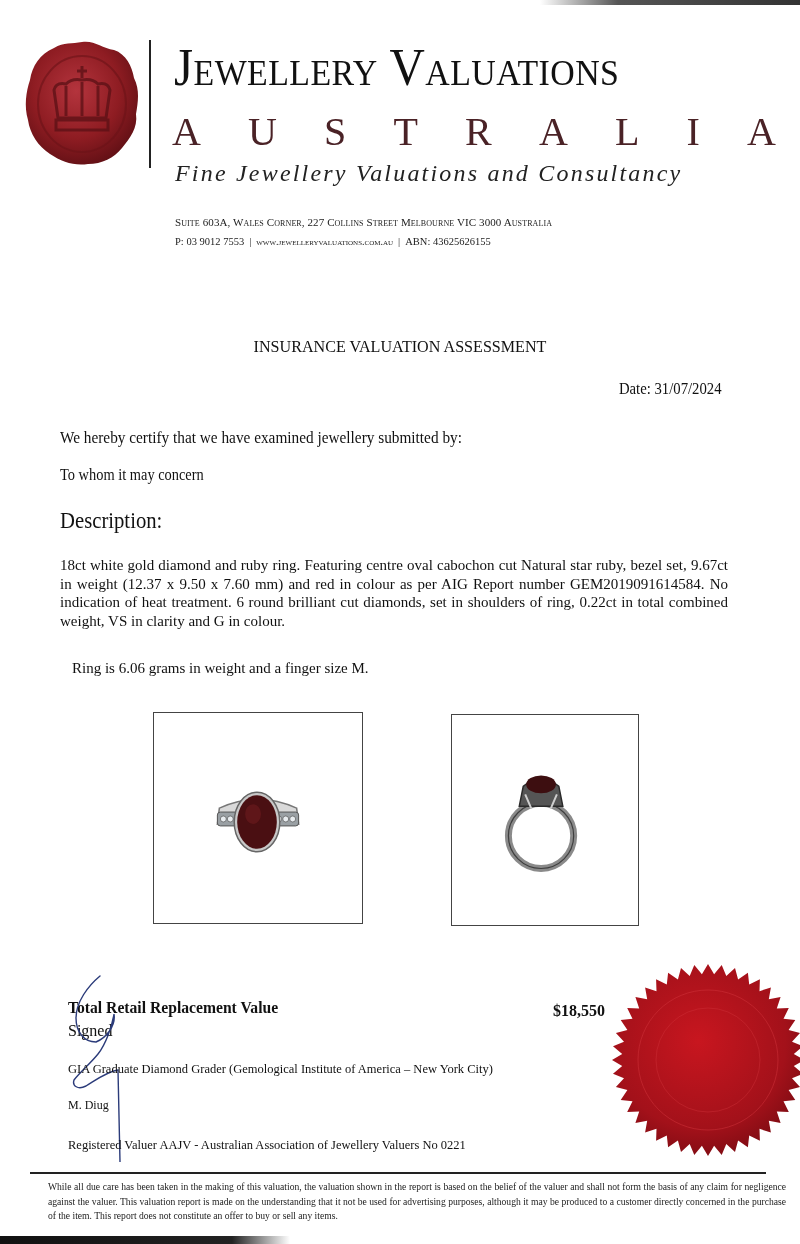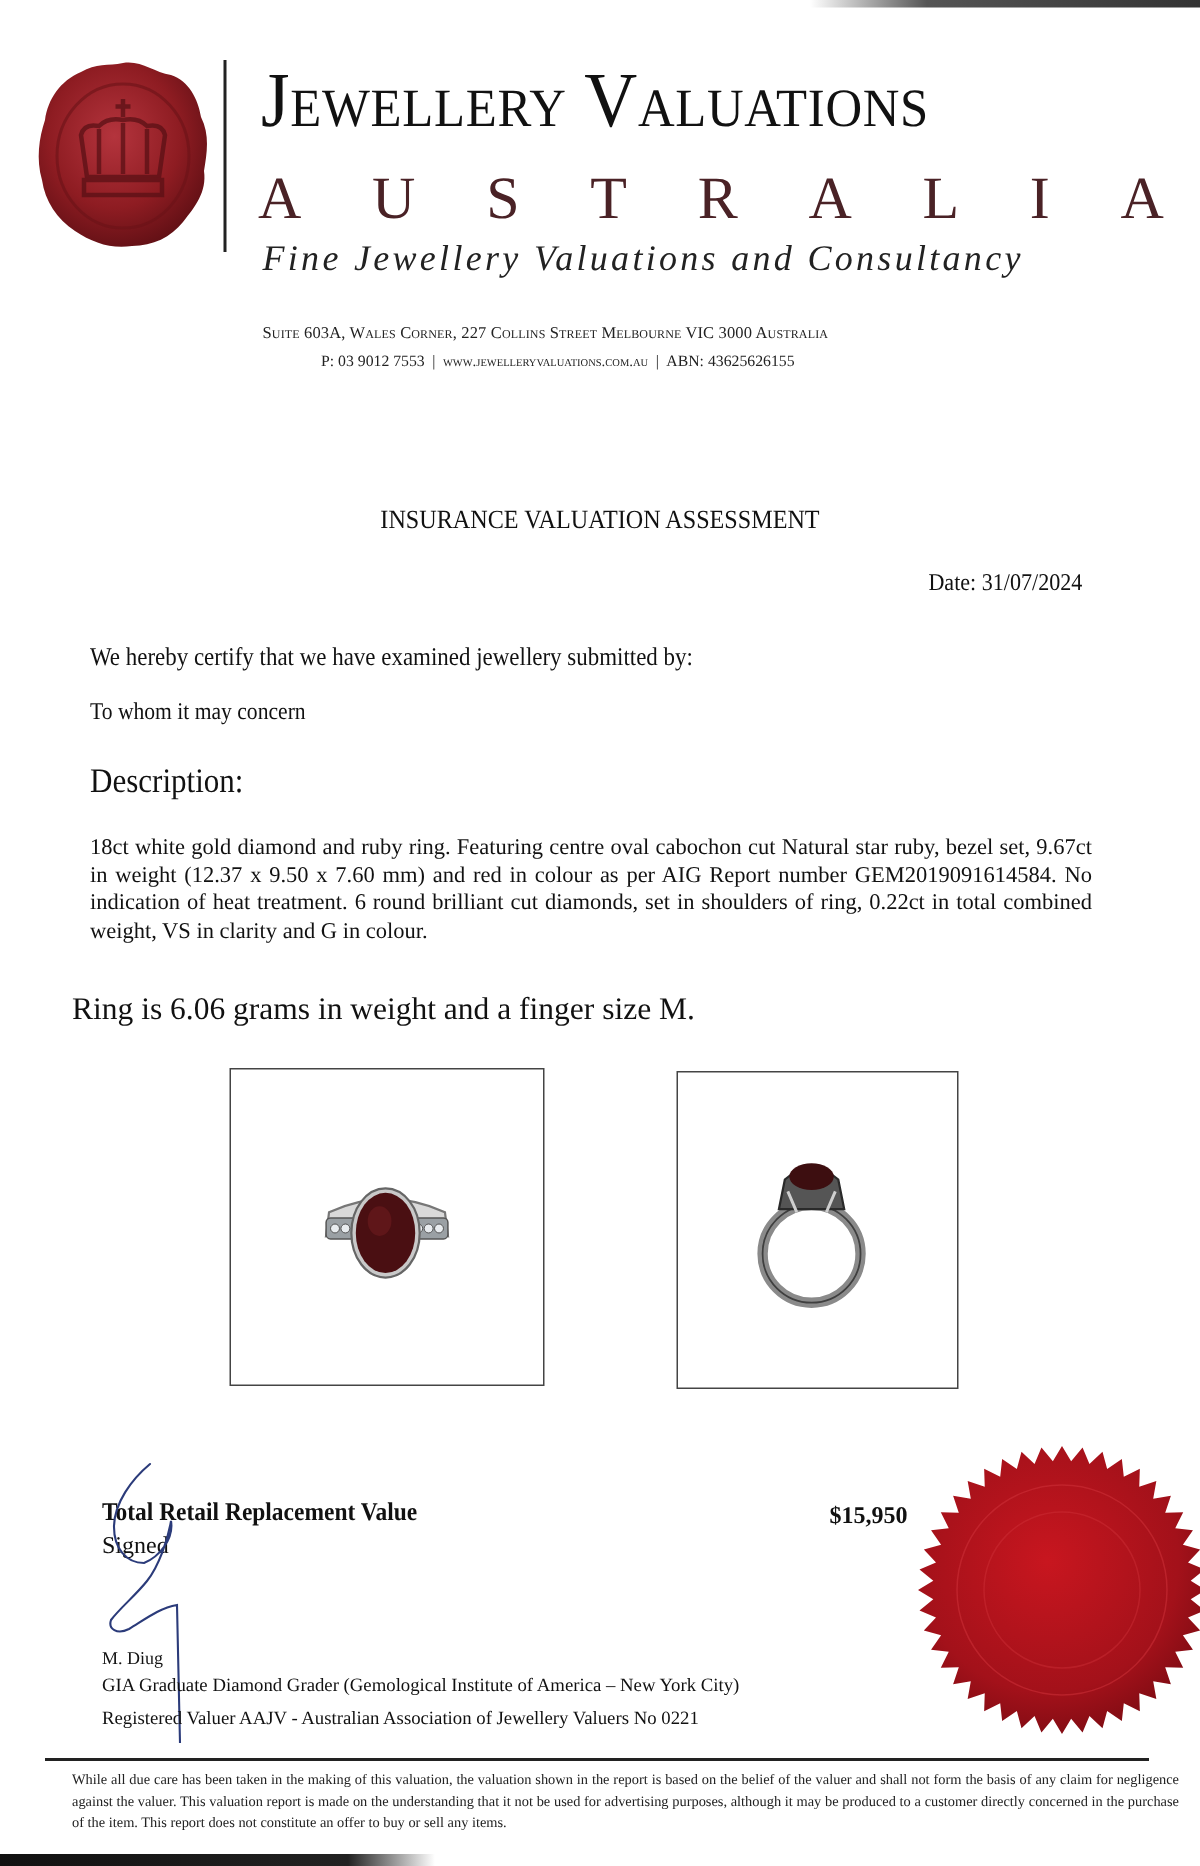--- a/index.html
+++ b/index.html
@@ -9,45 +9,45 @@
     .scan-edge-top { position: absolute; top: 0; left: 540px; width: 260px; height: 5px; background: linear-gradient(90deg, rgba(60,60,60,0), #555 30%, #333); }
     .scan-edge-bottom { position: absolute; bottom: 0; left: 0; width: 290px; height: 8px; background: linear-gradient(90deg, #111, #222 80%, rgba(30,30,30,0)); }
 
     
     .logo-seal { position: absolute; left: 22px; top: 38px; width: 120px; height: 130px; }
     .logo-divider { position: absolute; left: 149px; top: 40px; width: 2px; height: 128px; background: #222; }
     .brand-title { position: absolute; left: 174px; top: 42px; font-family: "Liberation Serif", serif; font-size: 52px; font-variant: small-caps; letter-spacing: 0.5px; color: #111; line-height: 1; white-space: nowrap; transform: scaleX(0.94); transform-origin: left top; }
     .brand-sub { position: absolute; left: 172px; top: 112px; width: 604px; display: flex; justify-content: space-between; font-family: "Liberation Serif", serif; font-size: 40px; color: #4a2226; line-height: 1; }
     .tagline { position: absolute; left: 175px; top: 160px; font-family: "Liberation Serif", serif; font-style: italic; font-size: 24px; letter-spacing: 2.2px; color: #222; white-space: nowrap; }
     .address { position: absolute; left: 175px; top: 216px; font-family: "Liberation Serif", serif; font-size: 11px; font-variant: small-caps; color: #222; white-space: nowrap; letter-spacing: 0.1px; }
-    .contact { position: absolute; left: 175px; top: 236px; font-family: "Liberation Serif", serif; font-size: 10.5px; color: #222; white-space: nowrap; margin-left: 39px; }
+    .contact { position: absolute; left: 175px; top: 236px; font-family: "Liberation Serif", serif; font-size: 10.5px; color: #222; white-space: nowrap; }
     .contact .sep { padding: 0 5px; }
     .contact .web { font-variant: small-caps; font-size: 10px; }
 
     
     .doc-title { position: absolute; left: 0; width: 800px; top: 336px; text-align: center; font-size: 17.5px; color: #111; transform: scaleX(0.92); }
     .doc-date { position: absolute; right: 78px; top: 380px; font-size: 16px; transform: scaleX(0.92); transform-origin: right top; }
     .certify { position: absolute; left: 60px; top: 428px; font-size: 17px; transform: scaleX(0.9); transform-origin: left top; white-space: nowrap; }
     .recipient { position: absolute; left: 60px; top: 466px; font-size: 16px; transform: scaleX(0.9); transform-origin: left top; white-space: nowrap; }
     .desc-heading { position: absolute; left: 60px; top: 508px; font-size: 23px; transform: scaleX(0.9); transform-origin: left top; }
     .desc-text { position: absolute; left: 60px; top: 556px; width: 668px; font-size: 15px; line-height: 18.5px; text-align: justify; text-align-last: left; }
-    .ring-note { position: absolute; left: 48px; top: 660px; font-size: 21px; }
+    .ring-note { position: absolute; left: 72px; top: 660px; font-size: 15px; }
 
     .photo-frame { position: absolute; border: 1.5px solid #444; background: #fff; }
     .photo-1 { left: 153px; top: 712px; width: 210px; height: 212px; }
     .photo-2 { left: 451px; top: 714px; width: 188px; height: 212px; }
     .photo-frame svg { position: absolute; left: 0; top: 0; width: 100%; height: 100%; }
 
     
     .value-label { position: absolute; left: 68px; top: 998px; font-size: 17px; font-weight: bold; transform: scaleX(0.92); transform-origin: left top; white-space: nowrap; }
     .value-amount { position: absolute; left: 553px; top: 1002px; font-size: 16px; font-weight: bold; }
     .signed-label { position: absolute; left: 68px; top: 1022px; font-size: 16px; }
     .signature { position: absolute; left: 62px; top: 972px; width: 80px; height: 190px; pointer-events: none; }
     .valuer-name { position: absolute; left: 68px; top: 1098px; font-size: 12px; }
-    .valuer-cred-1 { position: absolute; left: 68px; top: 1116px; font-size: 12.5px; white-space: nowrap; }
+    .valuer-cred-1 { position: absolute; left: 68px; top: 1062px; font-size: 12.5px; white-space: nowrap; }
     .valuer-cred-2 { position: absolute; left: 68px; top: 1138px; font-size: 12.5px; white-space: nowrap; text-align: right; }
     .official-seal { position: absolute; left: 608px; top: 960px; width: 192px; height: 200px; }
 
     .footer-rule { position: absolute; left: 30px; top: 1172px; width: 736px; height: 2px; background: #222; }
     .disclaimer { position: absolute; left: 48px; top: 1180px; width: 738px; font-size: 9.6px; line-height: 14.5px; color: #222; text-align: justify; text-align-last: left; }
   </style>
 </head>
 <body>
 
 <div class="scan-edge-top"></div>
@@ -123,21 +123,21 @@
   <svg viewBox="0 0 188 212">
     <circle cx="90" cy="122" r="33" fill="none" stroke="#8a8a8a" stroke-width="7"></circle>
     <circle cx="90" cy="122" r="33" fill="none" stroke="#3f3f3f" stroke-width="1.2"></circle>
     <path d="M72 72 Q90 56 108 72 L112 92 L68 92 Z" fill="#555" stroke="#2a2a2a" stroke-width="1.5"></path>
     <ellipse cx="90" cy="70" rx="15" ry="9" fill="#3d0e10"></ellipse>
     <path d="M74 80 L80 94 M106 80 L100 94" stroke="#cfcfcf" stroke-width="2"></path>
   </svg>
 </div>
 
 <div class="value-label">Total Retail Replacement Value</div>
-<div class="value-amount">$15,950</div>
+<div class="value-amount">$18,550</div>
 <div class="signed-label">Signed</div>
 <svg class="signature" viewBox="0 0 80 190">
   <path d="M38 4 C26 14 14 30 14 46 C14 60 22 70 34 70 C44 66 54 54 52 42 C50 54 44 72 36 82 C28 92 18 100 12 108 C10 114 16 118 24 114 C34 108 44 100 56 98 L58 190" fill="none" stroke="#2b3b7a" stroke-width="1.4" stroke-linecap="round"></path>
 </svg>
 <div class="valuer-name">M. Diug</div>
 <div class="valuer-cred-1">GIA Graduate Diamond Grader (Gemological Institute of America – New York City)</div>
 <div class="valuer-cred-2">Registered Valuer AAJV - Australian Association of Jewellery Valuers No 0221</div>
 
 <svg class="official-seal" viewBox="0 0 192 200">
   <defs>

